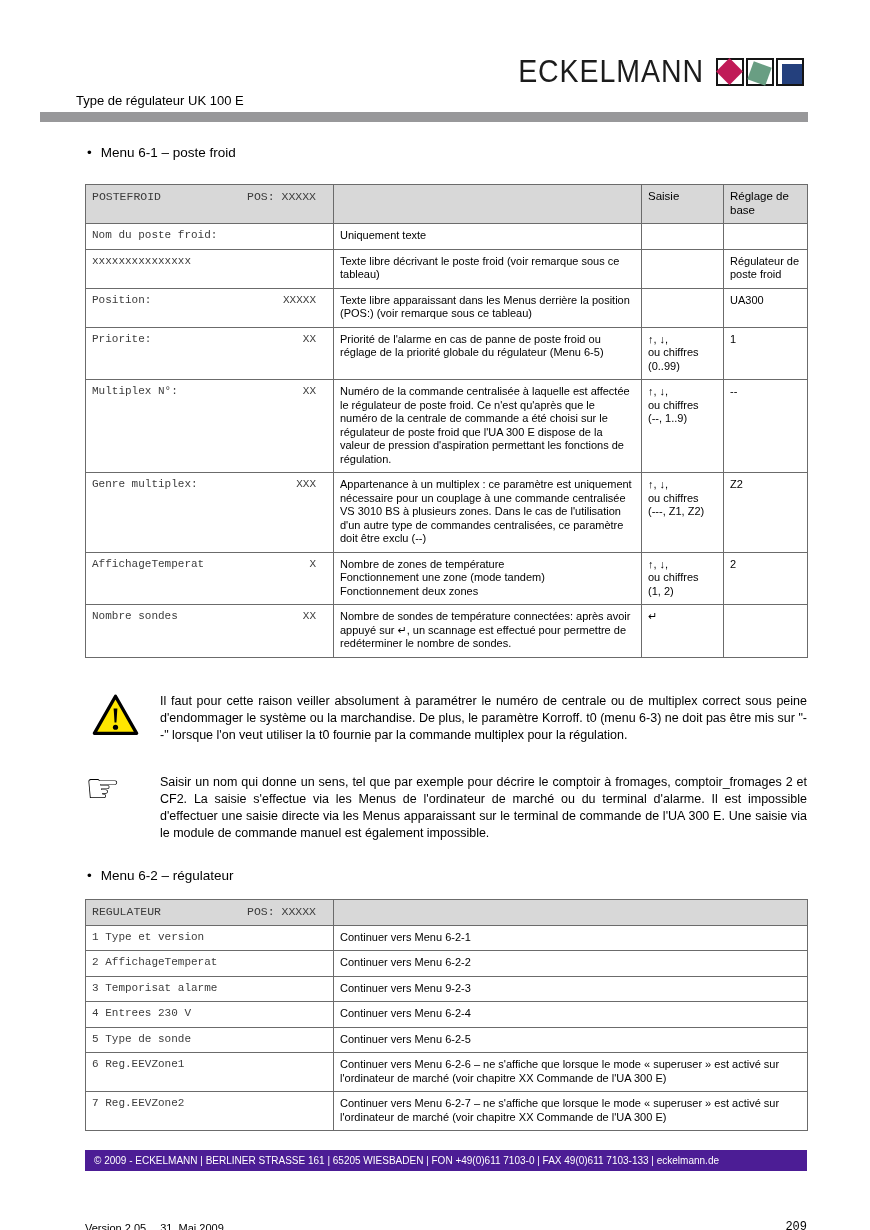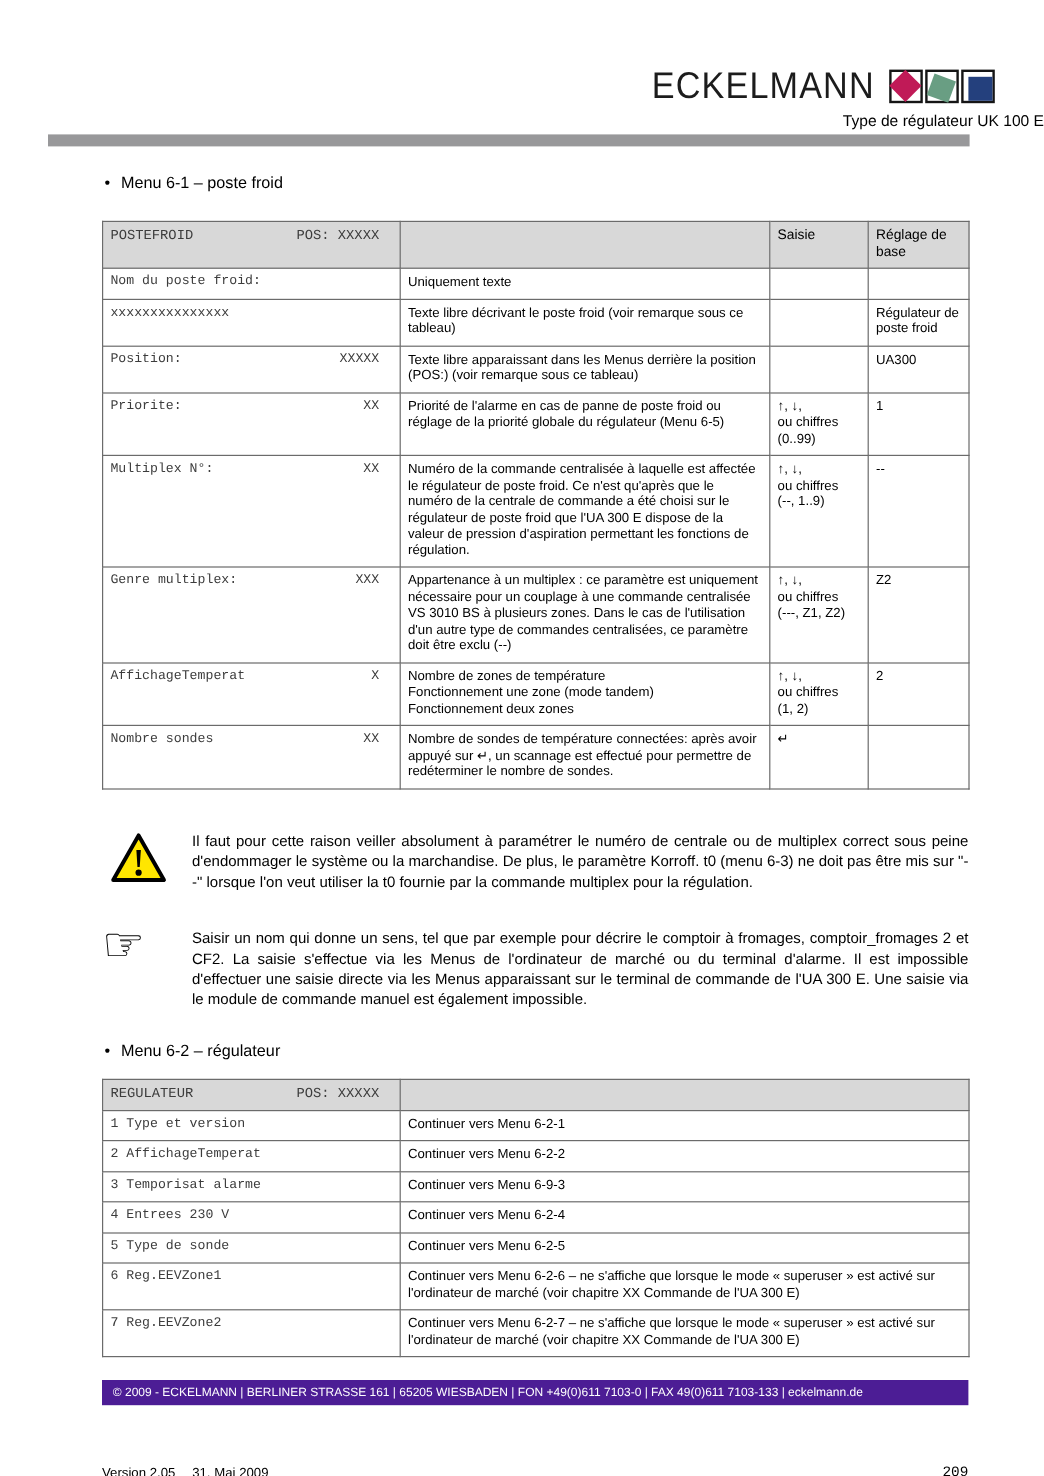--- a/index.html
+++ b/index.html
@@ -1,28 +1,28 @@
 <!DOCTYPE html>
 <html><head>
 <meta charset="utf-8">
 <style>
   * { margin:0; padding:0; box-sizing:border-box; }
   html,body { background:#ffffff; }
   body { font-family:"Liberation Sans", sans-serif; color:#000; }
   .page { position:relative; width:870px; height:1230px; background:#fff; overflow:hidden; }
 
   
-  .brand-row { position:absolute; top:54px; right:41px; display:flex; align-items:center; gap:10px; }
+  .brand-row { position:absolute; top:54px; right:66px; display:flex; align-items:center; gap:10px; }
   .brand-word { font-size:31px; font-weight:400; color:#1c1c1c; letter-spacing:1px; transform:scaleX(.92); transform-origin:right center; }
   .logo-boxes { display:flex; }
   .logo-box { width:28px; height:28px; border:2px solid #151515; background:#fff; position:relative; margin-left:2px; }
   .shape-diamond { position:absolute; width:19px; height:19px; background:#c01a57; top:2px; left:2px; transform:rotate(45deg); }
   .shape-green { position:absolute; width:19px; height:19px; background:#699e83; top:4px; left:2px; transform:rotate(20deg); }
   .shape-blue { position:absolute; width:20px; height:20px; background:#24407d; right:0; bottom:0; }
-  .subtitle { position:absolute; top:93px; left:0; width:100%; text-align:right; font-size:13px; padding-left:76px; }
+  .subtitle { position:absolute; top:93px; left:0; width:100%; text-align:left; font-size:13px; padding-left:76px; }
   .rule { position:absolute; top:112px; left:40px; width:768px; height:10px; background:#98989a; }
 
   
   .main { position:absolute; top:145px; left:85px; width:722px; }
   .bullet-head { font-size:13.5px; display:flex; align-items:baseline; }
   .bullet-head .bullet { margin:0 9px 0 2px; font-size:13.5px; }
 
   table.doc { border-collapse:collapse; table-layout:fixed; width:722px; margin-top:24px; }
   table.doc td { border:1px solid #6b6b6b; vertical-align:top; padding:5px 7px 6px 6px; font-size:11px; line-height:13.5px; }
   table.doc tr.thead td { background:#d8d8d8; font-size:11.5px; }
@@ -241,21 +241,21 @@
       <tr>
         <td class="mono">1 Type et version</td>
         <td>Continuer vers Menu 6-2-1</td>
       </tr>
       <tr>
         <td class="mono">2 AffichageTemperat</td>
         <td>Continuer vers Menu 6-2-2</td>
       </tr>
       <tr>
         <td class="mono">3 Temporisat alarme</td>
-        <td>Continuer vers Menu 6-9-3</td>
+        <td>Continuer vers Menu 9-2-3</td>
       </tr>
       <tr>
         <td class="mono">4 Entrees 230 V</td>
         <td>Continuer vers Menu 6-2-4</td>
       </tr>
       <tr>
         <td class="mono">5 Type de sonde</td>
         <td>Continuer vers Menu 6-2-5</td>
       </tr>
       <tr>

